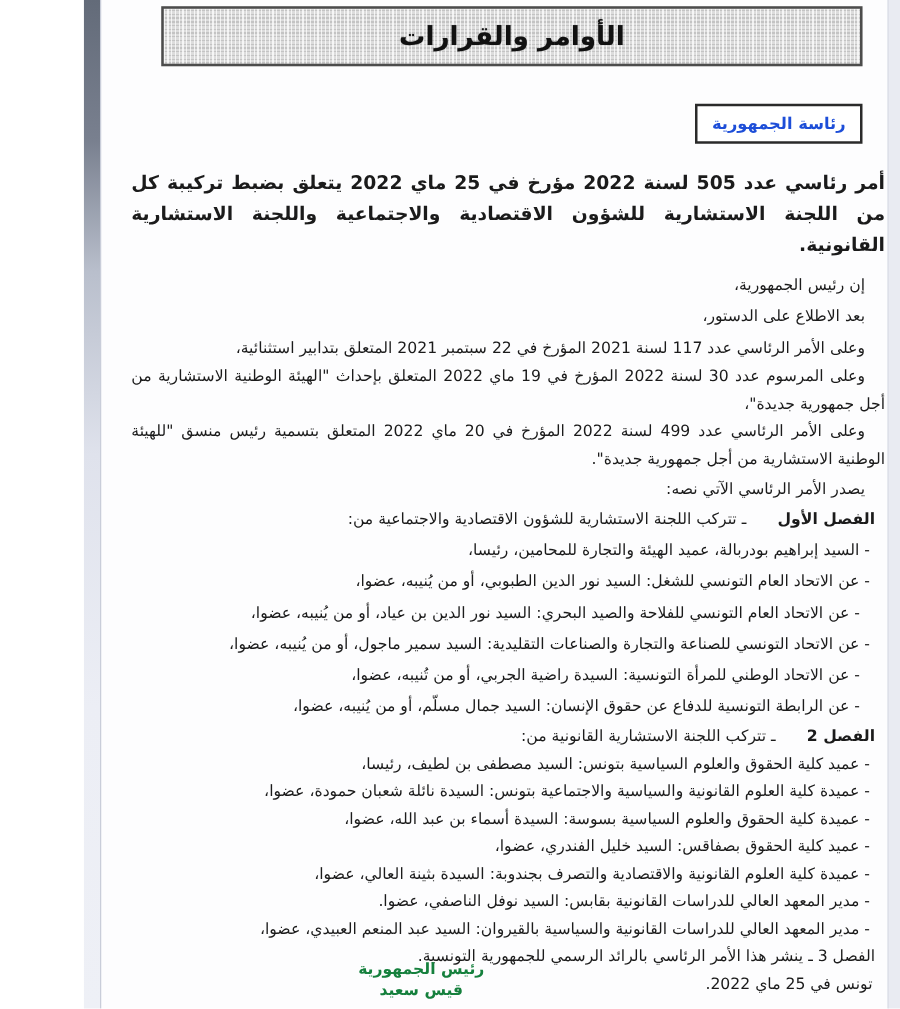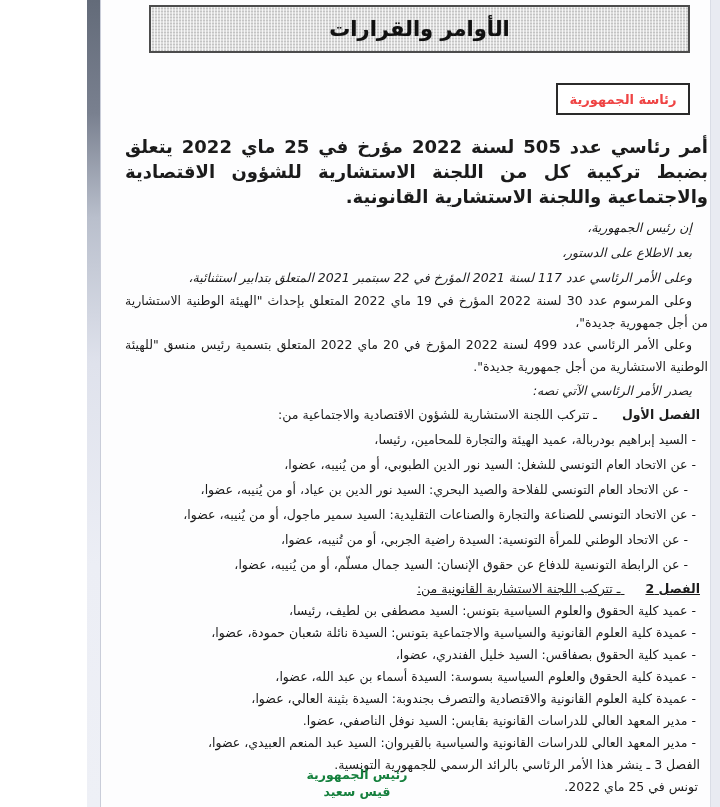--- a/index.html
+++ b/index.html
@@ -2,20 +2,21 @@
 <html lang="ar" dir="rtl"><head>
 <meta charset="utf-8">
 <style>
   html,body{margin:0;padding:0;background:#ffffff;}
   .page{
     position:relative;width:633px;height:807px;overflow:hidden;
     background:#fdfdfe;
     font-family:"DejaVu Sans",sans-serif;
     direction:rtl;
     color:#1b1b1b;
+    padding-left:20px;
   }
   
   .edge-left{
     position:absolute;left:0;top:0;width:13px;height:100%;
     background:linear-gradient(180deg,#636b79 0%,#79808f 14%,#b9bfcc 27%,#dfe2ec 45%,#eceef5 70%,#eef0f6 100%);
     border-right:1px solid #c9cdd9;
   }
   .edge-right{
     position:absolute;right:0;top:0;width:9px;height:100%;
     background:#e9ebf2;border-left:1px solid #dadde6;
@@ -33,36 +34,36 @@
   .banner-title{
     font-weight:bold;font-size:21px;color:#111;letter-spacing:1px;
     text-shadow:0 0 1px rgba(0,0,0,.35);
   }
   
   .section-box{
     position:absolute;top:83px;right:30px;width:130px;height:28px;
     border:2px solid #2a2a2a;background:#fff;
     display:flex;align-items:center;justify-content:center;
   }
-  .section-box span{font-weight:bold;font-size:13px;color:#ef4444;}
+  .section-box span{font-weight:bold;font-size:13px;color:#1d4ed8;}
   
   .content{
     position:absolute;top:134px;right:12px;left:38px;
     font-size:12.5px;text-align:justify;
   }
   .content p{margin:0;}
-  .p-intro{font-weight:bold;font-size:18px;line-height:25px;margin-bottom:6px !important;text-indent:0;}
-  .p-line{line-height:25px;text-indent:16px;font-style:italic;}
+  .p-intro{font-weight:bold;font-size:15px;line-height:25px;margin-bottom:6px !important;text-indent:0;}
+  .p-line{line-height:25px;text-indent:16px;}
   .p-multi{line-height:22px;text-indent:16px;}
   .h-article{line-height:24px;text-indent:8px;}
   .h-article .art-label{font-weight:bold;margin-left:21px;}
   .member{line-height:25px;text-indent:12px;}
   .member.deep{text-indent:20px;}
   .list2 .member{line-height:22px;}
-  .h2-line{line-height:23px;text-decoration:underline;}
+  .h2-line{line-height:23px;}
   .p-final{line-height:22px;text-indent:8px;}
   .dateline{line-height:22px;text-indent:10px;}
   
   .signature{
     position:absolute;top:766px;left:205px;width:130px;
     text-align:center;font-weight:bold;font-size:12.5px;line-height:17px;color:#15803d;
   }
 </style>
 </head>
 <body>
@@ -98,22 +99,22 @@
     <p class="member deep">- عن الاتحاد العام التونسي للفلاحة والصيد البحري: السيد نور الدين بن عياد، أو من يُنيبه، عضوا،</p>
     <p class="member">- عن الاتحاد التونسي للصناعة والتجارة والصناعات التقليدية: السيد سمير ماجول، أو من يُنيبه، عضوا،</p>
     <p class="member deep">- عن الاتحاد الوطني للمرأة التونسية: السيدة راضية الجربي، أو من تُنيبه، عضوا،</p>
     <p class="member deep">- عن الرابطة التونسية للدفاع عن حقوق الإنسان: السيد جمال مسلّم، أو من يُنيبه، عضوا،</p>
 
     <p class="h-article h2-line"><span class="art-label">الفصل 2</span> <span>ـ تتركب اللجنة الاستشارية القانونية من:</span></p>
 
     <div class="list2">
       <p class="member">- عميد كلية الحقوق والعلوم السياسية بتونس: السيد مصطفى بن لطيف، رئيسا،</p>
       <p class="member">- عميدة كلية العلوم القانونية والسياسية والاجتماعية بتونس: السيدة نائلة شعبان حمودة، عضوا،</p>
+      <p class="member">- عميدة كلية الحقوق والعلوم السياسية بسوسة: السيدة أسماء بن عبد الله، عضوا،</p>
       <p class="member">- عميد كلية الحقوق بصفاقس: السيد خليل الفندري، عضوا،</p>
-      <p class="member">- عميدة كلية الحقوق والعلوم السياسية بسوسة: السيدة أسماء بن عبد الله، عضوا،</p>
       <p class="member">- عميدة كلية العلوم القانونية والاقتصادية والتصرف بجندوبة: السيدة بثينة العالي، عضوا،</p>
       <p class="member">- مدير المعهد العالي للدراسات القانونية بقابس: السيد نوفل الناصفي، عضوا.</p>
       <p class="member">- مدير المعهد العالي للدراسات القانونية والسياسية بالقيروان: السيد عبد المنعم العبيدي، عضوا،</p>
     </div>
 
     <p class="p-final"><span class="art-label">الفصل 3</span> <span>ـ ينشر هذا الأمر الرئاسي بالرائد الرسمي للجمهورية التونسية.</span></p>
 
     <p class="dateline">تونس في 25 ماي 2022.</p>
   </div>
 

